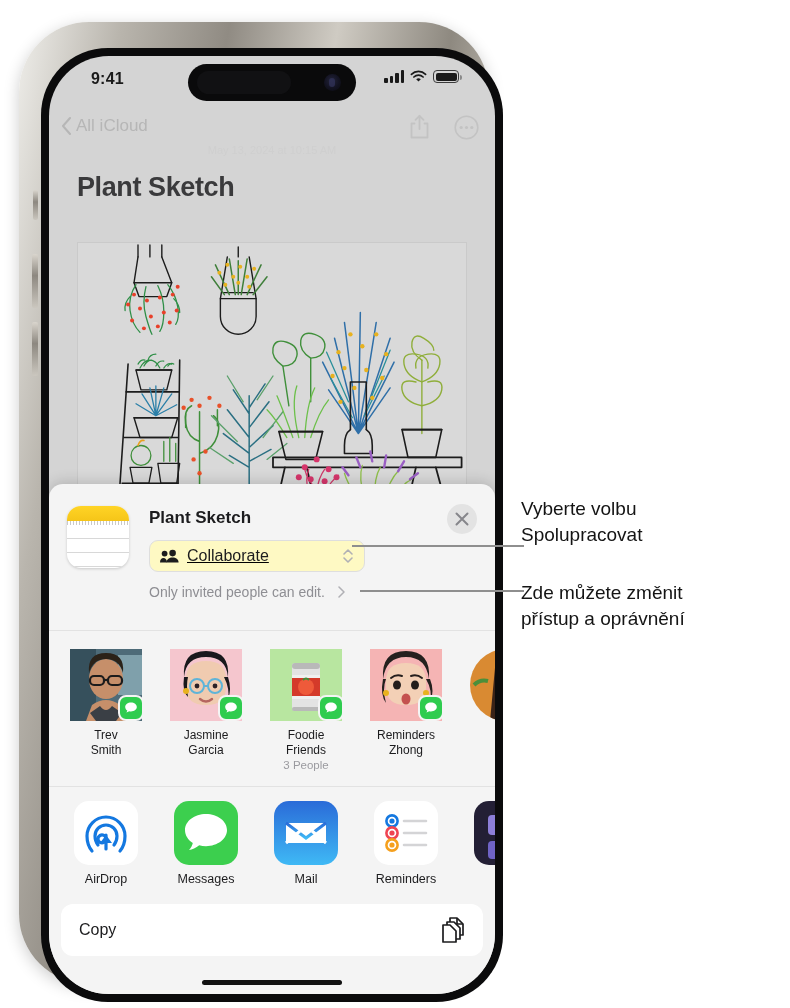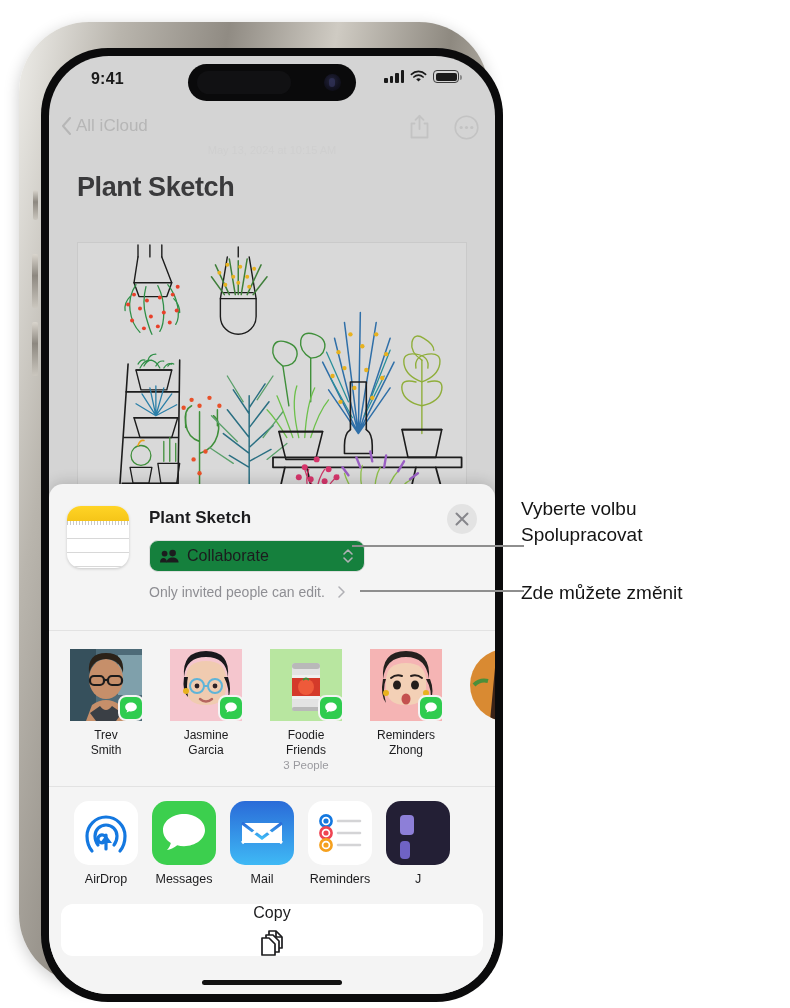--- a/index.html
+++ b/index.html
@@ -116,22 +116,22 @@
   }
   .close-btn {
     position: absolute; right: 18px; top: 20px;
     width: 30px; height: 30px; border-radius: 50%;
     background: #e3e3e3; display: flex; align-items: center; justify-content: center;
     cursor: pointer;
   }
   .collab-pill {
     position: absolute; left: 100px; top: 56px;
     width: 216px; height: 32px; border-radius: 9px;
-    background: #15803d; border: 1px solid #dedede;
-    display: flex; align-items: center; padding: 0 10px; cursor: pointer;
+    background: #fef9c3; border: 1px solid #dedede;
+    display: flex; align-items: center; padding: 0 10px; cursor: pointer; text-decoration: underline;
   }
   .ic-people { width: 19px; height: 14px; margin-right: 8px; }
   .collab-label { font-size: 16px; color: #1c1c1e; flex: 1; }
   .ic-updown { width: 12px; height: 18px; }
   .perm-row {
     position: absolute; left: 100px; top: 100px;
     display: flex; align-items: center; gap: 13px; cursor: pointer;
   }
   .perm-text { font-size: 14px; color: #8e8e93; }
   .chev-right-sm { width: 7px; height: 12px; }
@@ -156,36 +156,36 @@
     display: flex; align-items: center; justify-content: center;
   }
   .badge-msg svg { width: 14px; height: 14px; }
   .contact-name { font-size: 12px; color: #1c1c1e; line-height: 15px; }
   .contact-sub { font-size: 11.5px; color: #9a9a9f; line-height: 15px; }
 
   
   .apps-row {
     position: relative; height: 120px;
     border-top: 1px solid #e2e2e2;
-    display: flex; align-items: flex-start; 
+    display: flex; align-items: flex-start; gap: 22px;
     padding: 14px 0 0 18px; overflow: hidden;
   }
   .app { width: 78px; flex: 0 0 78px; text-align: center; cursor: pointer; }
   .app-icon {
     width: 64px; height: 64px; border-radius: 15px; margin: 0 auto 7px;
     overflow: hidden; position: relative;
   }
   .app-icon svg { display: block; width: 100%; height: 100%; }
   .app-label { font-size: 12.5px; color: #1c1c1e; }
 
   
   .copy-card {
     position: absolute; left: 12px; right: 12px; bottom: 38px;
     height: 52px; background: #ffffff; border-radius: 12px;
-    display: flex; align-items: center; padding: 0 18px; cursor: pointer; flex-direction: column;
+    display: flex; align-items: center; padding: 0 18px; cursor: pointer;
   }
   .copy-label { font-size: 16px; color: #1c1c1e; flex: 1; }
   .ic-copy { width: 24px; height: 26px; }
   .home-indicator {
     position: absolute; left: 50%; transform: translateX(-50%); bottom: 9px;
     width: 140px; height: 5px; border-radius: 3px; background: #111;
   }
 
   
   .callout { position: absolute; font-size: 19px; color: #141414; line-height: 26px; }
@@ -692,14 +692,15 @@
 
   <div class="leader leader-1"></div>
   <div class="callout callout-1">
     <div>Vyberte volbu</div>
     <div>Spolupracovat</div>
   </div>
 
   <div class="leader leader-2"></div>
   <div class="callout callout-2">
     <div>Zde můžete změnit</div>
+    <div>přístup a oprávnění</div>
   </div>
 </div>
 
 </body></html>

